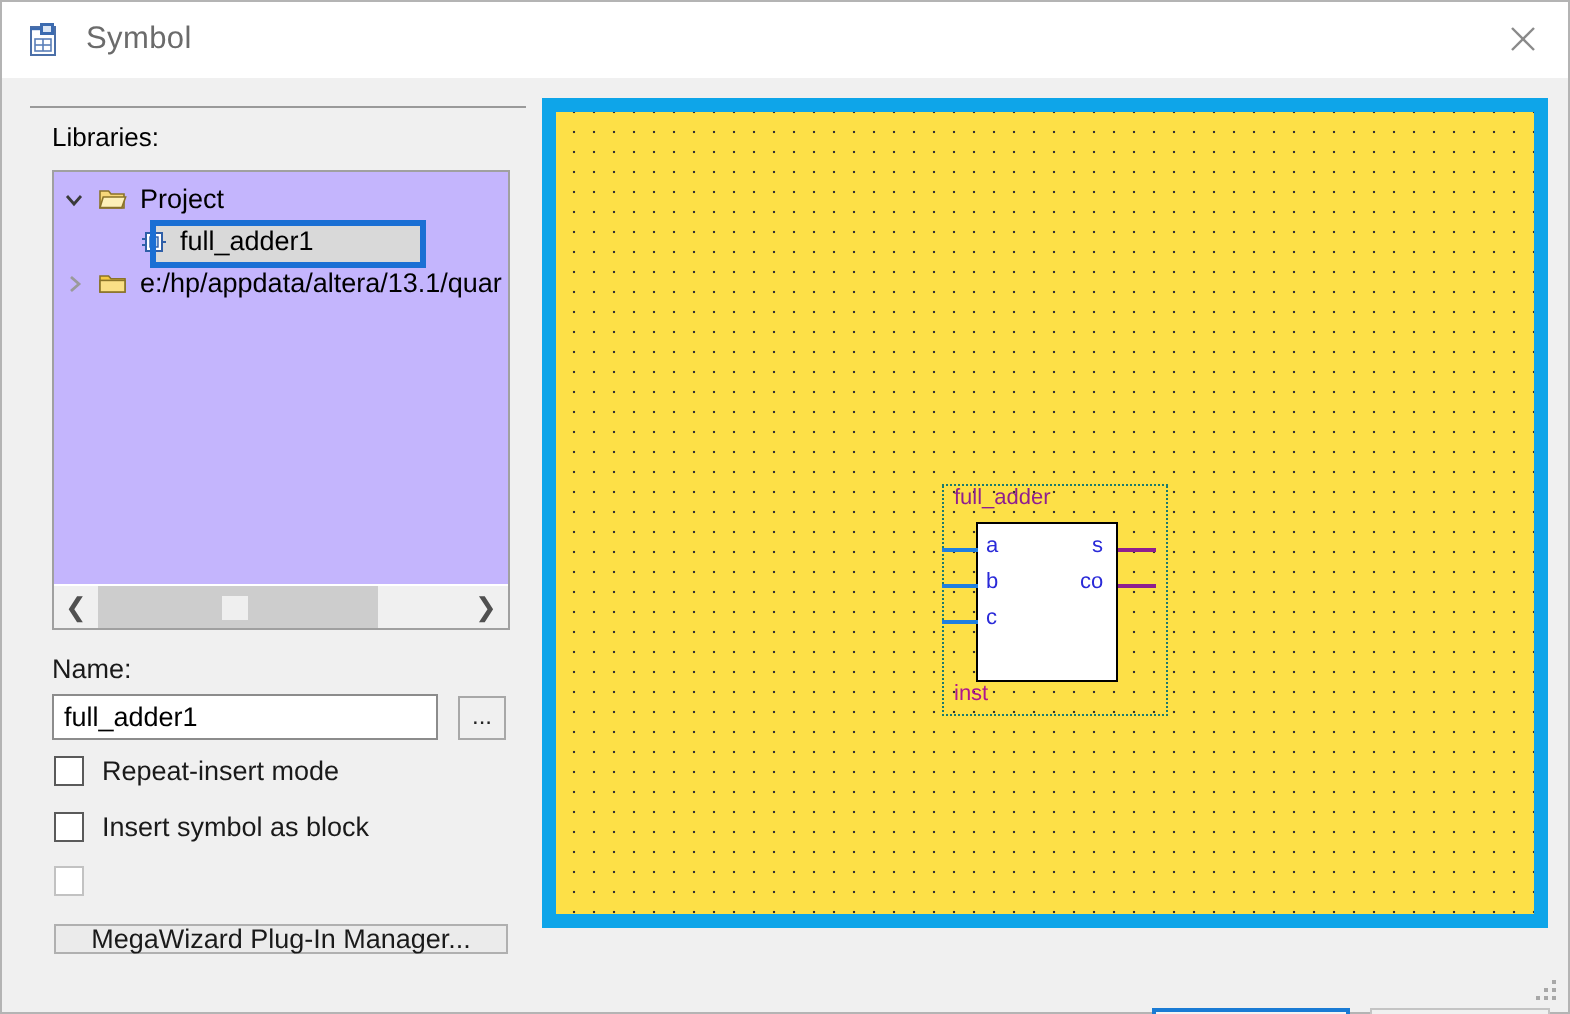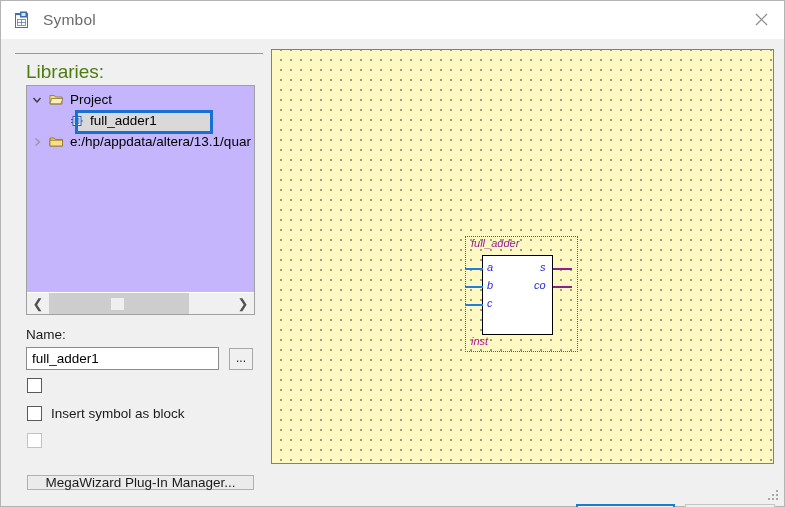--- a/index.html
+++ b/index.html
@@ -83,22 +83,22 @@
   .left-pane {
     position: absolute;
     left: 0; top: 0;
     width: 264px;
     height: 100%;
   }
   .label-libraries {
     position: absolute;
     left: 25px;
     top: 22px;
-    font-size: 19px;
-    color: #4d7c0f;
+    font-size: 13px;
+    color: #000000;
   }
   .tree-box {
     position: absolute;
     left: 25px;
     top: 46px;
     width: 229px;
     height: 230px;
     background: #c4b5fd;
     border: 1px solid #a0a0a0;
     box-sizing: border-box;
@@ -260,45 +260,44 @@
     background: #ffffff;
     box-sizing: border-box;
     margin-right: 9px;
     flex: 0 0 15px;
   }
   .chkbox.disabled { border-color: #c2c2c2; }
 
   .mw-btn {
     position: absolute;
     left: 26px;
-    top: 436px;
+    top: 423px;
     width: 227px;
     height: 15px;
     background: #ebebeb;
     border: 1px solid #b0b0b0;
     box-sizing: border-box;
     font-size: 13.5px;
     color: #1a1a1a;
     display: flex;
     align-items: center;
     justify-content: center;
   }
 
   
   .canvas-frame {
     position: absolute;
     left: 270px;
     top: 10px;
     width: 503px;
     height: 415px;
-    border: 1px solid #0ea5e9;
-    background: #fef9c3;
+    border: 7px solid #0ea5e9;
+    background: #fde047;
     box-sizing: border-box;
     overflow: hidden;
-    font-style: italic;
   }
   .grid {
     position: absolute;
     left: 0; top: 0;
     width: 100%;
     height: 100%;
     background-image: radial-gradient(circle, #323232 0.6px, transparent 0.8px);
     background-size: 10px 10px;
     background-position: 4px 5px;
   }
@@ -503,20 +502,21 @@
           <div class="hs-btn">❯</div>
         </div>
       </div>
 
       <div class="label-name">Name:</div>
       <input class="name-input" type="text" value="full_adder1" style="">
       <div class="browse-btn">...</div>
 
       <div class="chk-row r1">
         <span class="chkbox"></span>
+        <span>Repeat-insert mode</span>
       </div>
       <div class="chk-row r2">
         <span class="chkbox"></span>
         <span>Insert symbol as block</span>
       </div>
       <div class="chk-row r3">
         <span class="chkbox disabled"></span>
       </div>
 
       <div class="mw-btn">MegaWizard Plug-In Manager...</div>

